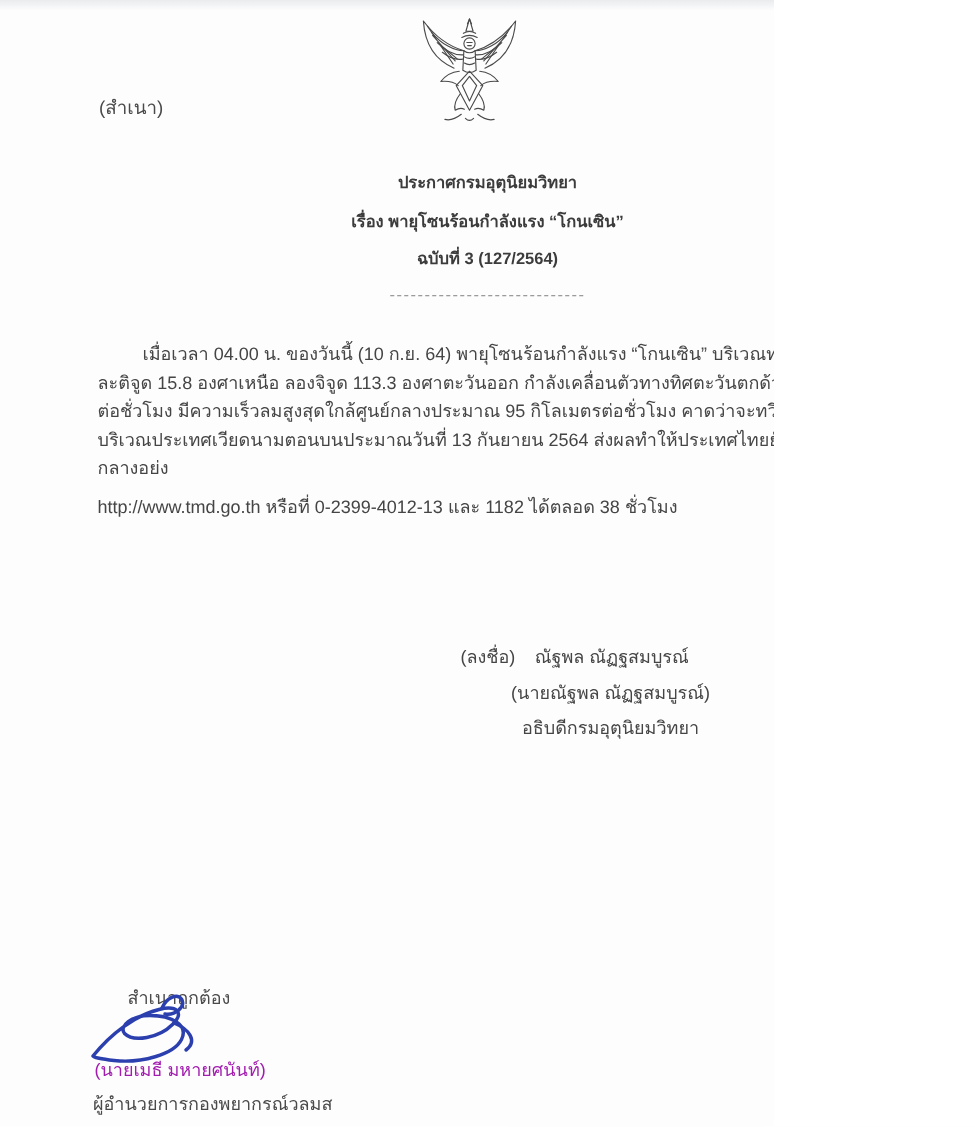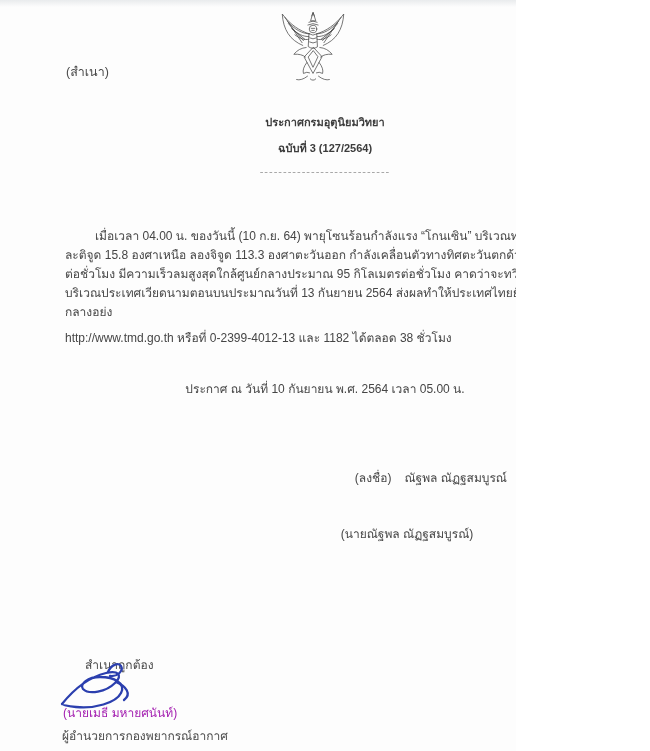--- a/index.html
+++ b/index.html
@@ -50,23 +50,23 @@
   .indent{padding-left:30px;}
   .para2{margin-top:7px;}
   .announce-block{
     position:absolute;left:65px;top:379px;width:520px;
     text-align:center;font-size:12px;line-height:20.5px;color:#454545;
   }
   .sign-block{
     position:absolute;left:307px;top:427px;width:200px;
     font-size:12px;line-height:23.5px;color:#454545;
   }
-  .sign-line1{text-align:right;white-space:nowrap;margin-top:40px;}
+  .sign-line1{text-align:left;white-space:nowrap;}
   .sign-name{margin-left:13px;}
-  .sign-center{text-align:center;margin-top:32px;}
+  .sign-center{text-align:center;}
   .cert-block{
     position:absolute;left:0;top:0;width:0;height:0;
   }
   .cert-label{
     position:absolute;left:85px;top:655px;
     font-size:12px;color:#4a4a4a;white-space:nowrap;
   }
   .cert-signature{
     position:absolute;left:52px;top:662px;width:104px;height:56px;
   }
@@ -122,54 +122,55 @@
       <path d="M69 76 q7 9 5 16 q-5 -3 -9 -1"></path>
 
       <path d="M52 96 q-9 7 -16 5"></path>
       <path d="M68 96 q9 7 16 5"></path>
       <path d="M56 100 q4 4 8 0"></path>
     </svg>
   </div>
 
   <div class="title-block">
     <div class="title-line">ประกาศกรมอุตุนิยมวิทยา</div>
+    <div class="title-line">เรื่อง พายุโซนร้อนกำลังแรง “โกนเซิน”</div>
     <div class="title-line">ฉบับที่ 3 (127/2564)</div>
     <div class="divider">----------------------------</div>
   </div>
 
   <div class="body-text">
     <div>
       <div class="body-line indent">เมื่อเวลา 04.00 น. ของวันนี้ (10 ก.ย. 64) พายุโซนร้อนกำลังแรง “โกนเซิน” บริเวณทะเลจีนใต้ตอนบน มีศูนย์กลางอยู่ที่</div>
       <div class="body-line">ละติจูด 15.8 องศาเหนือ ลองจิจูด 113.3 องศาตะวันออก กำลังเคลื่อนตัวทางทิศตะวันตกด้วยความเร็วประมาณ 20 กิโลเมตร</div>
       <div class="body-line">ต่อชั่วโมง มีความเร็วลมสูงสุดใกล้ศูนย์กลางประมาณ 95 กิโลเมตรต่อชั่วโมง คาดว่าจะทวีกำลังแรงขึ้นและเคลื่อนเข้าใกล้ชายฝั่ง</div>
       <div class="body-line">บริเวณประเทศเวียดนามตอนบนประมาณวันที่ 13 กันยายน 2564 ส่งผลทำให้ประเทศไทยยังคงมีฝนตกต่อเนื่องและมีฝนตกหนัก</div>
       <div class="body-line">กลางอย่ง</div>
     </div>
     <div class="para2">
       <div class="body-line">http://www.tmd.go.th หรือที่ 0-2399-4012-13 และ 1182 ได้ตลอด 38 ชั่วโมง</div>
     </div>
   </div>
 
   <div class="announce-block">
-    <div>ประกาศ ณ วันที่ 10 กันยายน พ.ศ. 2564 เวลา 05.00 น.</div>
   </div>
 
   <div class="sign-block">
     <div class="sign-line1">
       <span>(ลงชื่อ)</span><span class="sign-name">ณัฐพล ณัฏฐสมบูรณ์</span>
     </div>
     <div class="sign-center">(นายณัฐพล ณัฏฐสมบูรณ์)</div>
+    <div class="sign-center">อธิบดีกรมอุตุนิยมวิทยา</div>
   </div>
 
   <div class="cert-block">
     <div class="cert-label">สำเนาถูกต้อง</div>
     <div class="cert-signature">
       <svg viewBox="0 0 104 56" fill="none" stroke="#2b3fae" stroke-width="2.3" stroke-linecap="round" stroke-linejooin="round">
         <path d="M10 42 C22 27 38 15 54 11 C66 8 71 13 63 21 C54 30 37 33 31 27 C27 22 36 15 48 15 C62 15 74 21 69 31 C64 41 42 47 24 45 C16 44 10 43 10 42"></path>
         <path d="M56 10 C59 3 66 0 69 4 C72 9 65 15 58 14"></path>
         <path d="M64 20 C74 24 80 32 72 38"></path>
       </svg>
     </div>
     <div class="cert-name">(นายเมธี มหายศนันท์)</div>
-    <div class="cert-title">ผู้อำนวยการกองพยากรณ์อากาศ</div>
+    <div class="cert-title">ผู้อำนวยการกองพยากรณ์วลมส</div>
   </div>
 
 </div>
 
 </body></html>

